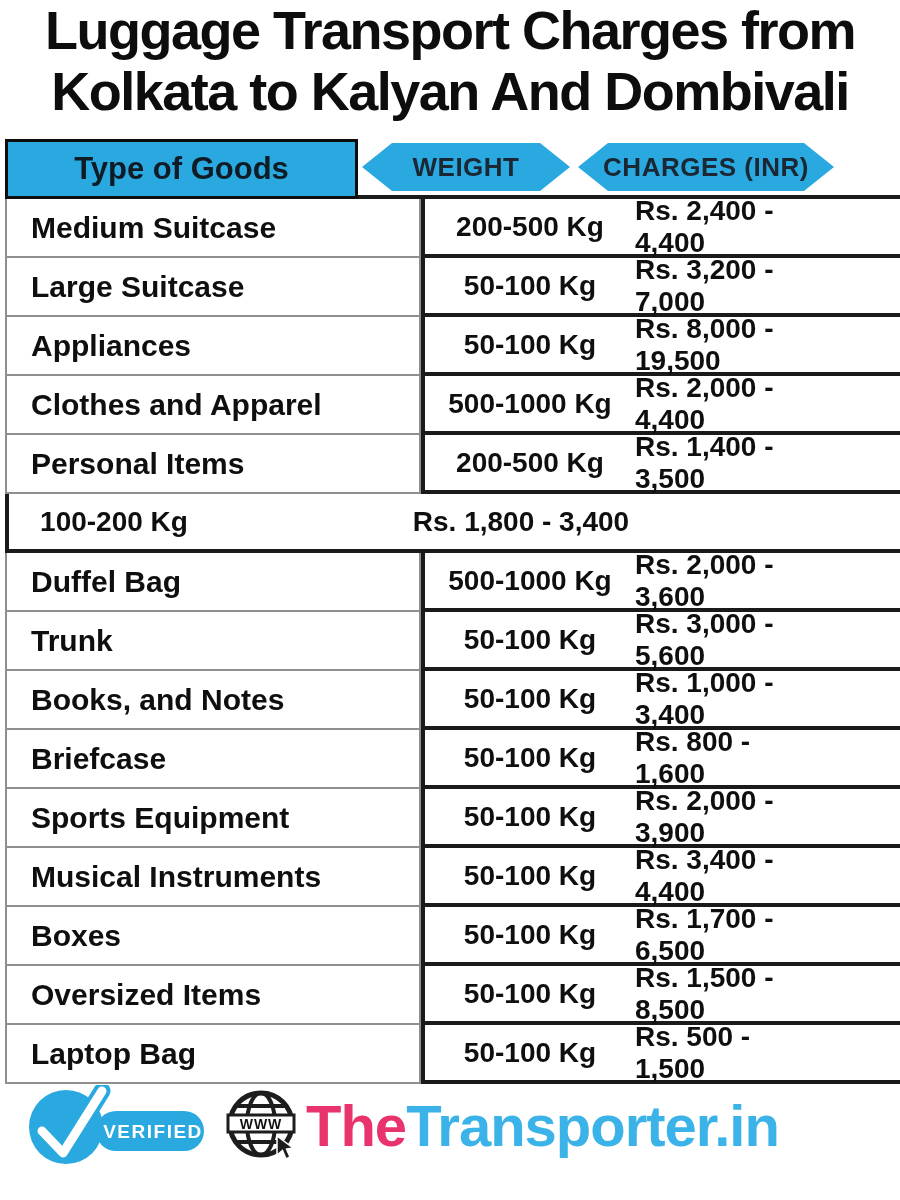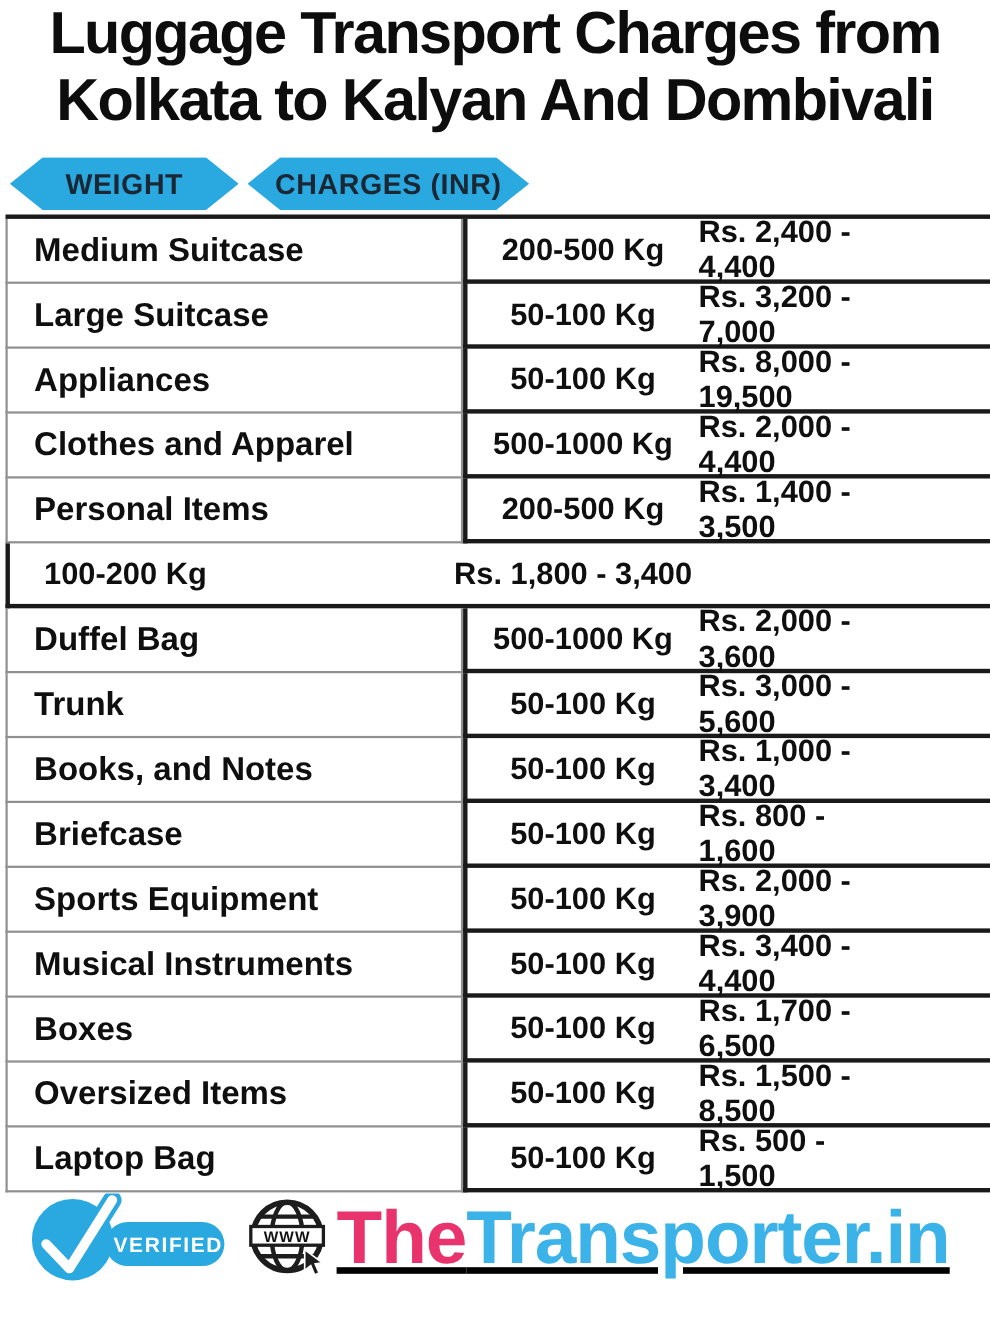--- a/index.html
+++ b/index.html
@@ -72,34 +72,35 @@
     font-size:28px; font-weight:bold; color:#0f0f0f;
   }
 
   
   .footer {
     height:82px;
     display:flex; align-items:center;
     padding-left:26px;
   }
   .globe-svg { margin-left:12px; }
-  .logo { margin-left:8px; font-size:68px; font-weight:bold; letter-spacing:-1px; white-space:nowrap;text-decoration:underline; }
+  .logo { margin-left:8px; font-size:58px; font-weight:bold; letter-spacing:-1px; white-space:nowrap; }
   .logo-the  { color:#E8336D; }
   .logo-rest { color:#3BB3E8; }
 </style>
 </head>
 <body>
 
 <div class="title">
   <div>Luggage Transport Charges from</div>
   <div>Kolkata to Kalyan And Dombivali</div>
 </div>
 
 <div class="table">
   <div class="thead">
+    <div class="type-box">Type of Goods</div>
     <div class="head-rest">
       <div class="hex hex-weight">WEIGHT</div>
       <div class="hex hex-charges">CHARGES (INR)</div>
     </div>
   </div>
   <div id="tbody">
   <div class="row">
     <div class="cell-goods">Medium Suitcase</div>
     <div class="row-rest">
       <div class="cell-weight">200-500 Kg</div>

